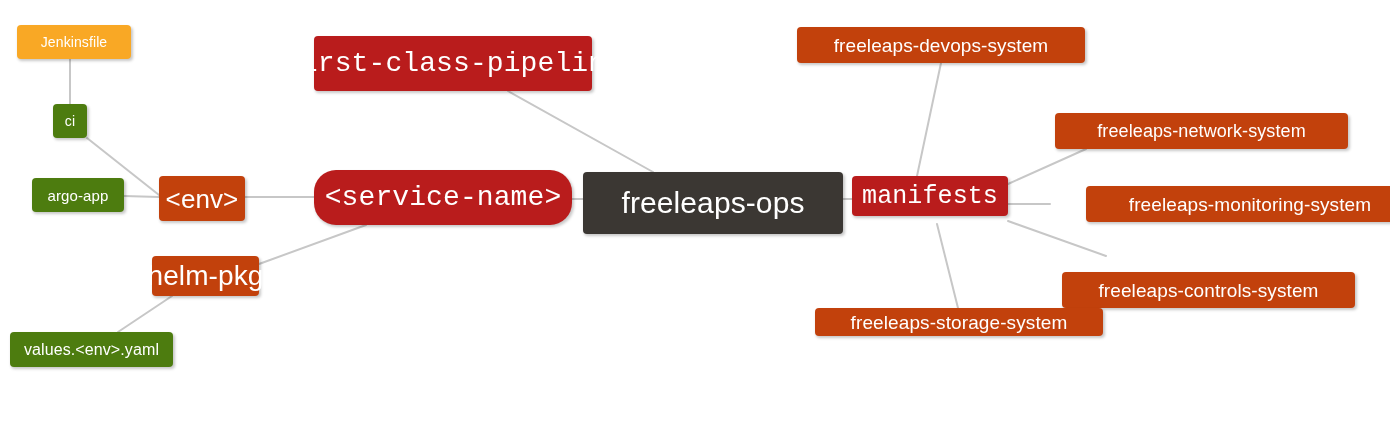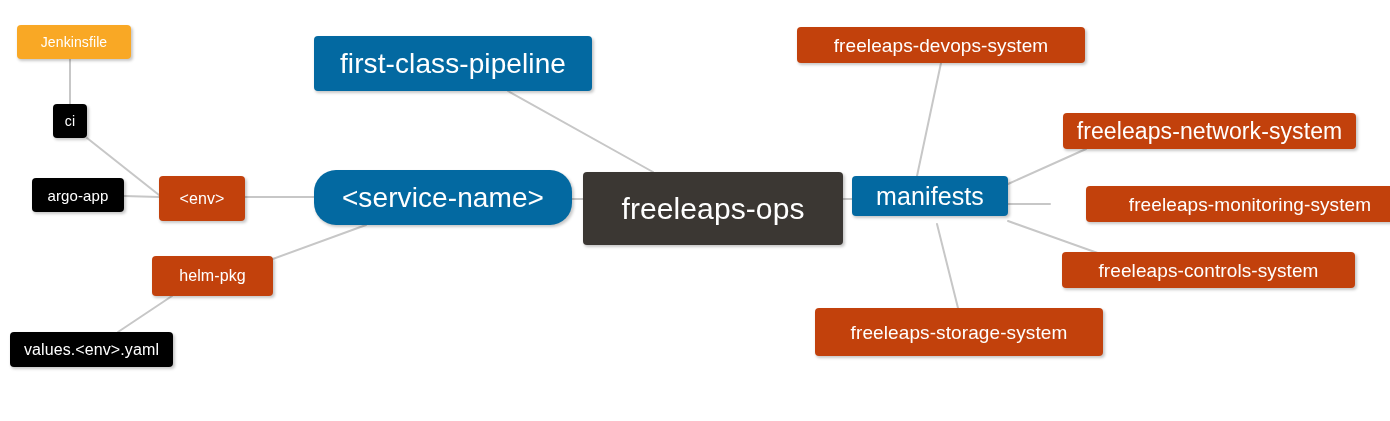--- a/index.html
+++ b/index.html
@@ -35,23 +35,23 @@
     justify-content: center;
     color: #ffffff;
     white-space: nowrap;
     border-radius: 4px;
     box-shadow: 1.5px 2px 3px rgba(0,0,0,0.22);
     line-height: 1;
     letter-spacing: 0.1px;
     user-select: none;
   }
   .node.root      { background: #3b3733; }
-  .node.blue      { background: #0369a1; }
+  .node.blue      { background: #b91c1c; font-family: Liberation Mono, monospace; }
   .node.green     { background: #c2410c; }
-  .node.red       { background: #000000; }
+  .node.red       { background: #4d7c0f; }
   .node.orange    { background: #f9a825; }
 </style>
 </head>
 <body>
 
 <div id="mindmap">
   <svg id="edge-layer" viewBox="0 0 1390 421" width="1390" height="421" xmlns="http://www.w3.org/2000/svg">
       <line x1="70" y1="59" x2="70" y2="104" stroke="#c7c7c7" stroke-width="2" stroke-linecap="round"></line>
       <line x1="87" y1="138" x2="159" y2="195" stroke="#c7c7c7" stroke-width="2" stroke-linecap="round"></line>
       <line x1="124" y1="196" x2="159" y2="197" stroke="#c7c7c7" stroke-width="2" stroke-linecap="round"></line>
@@ -70,50 +70,50 @@
   <div id="node-layer">
       <div class="node orange" style="left: 17px; top: 25px; width: 114px; height: 34px; font-size: 14px;">
         <span>Jenkinsfile</span>
       </div>
       <div class="node red" style="left: 53px; top: 104px; width: 34px; height: 34px; font-size: 14px;">
         <span>ci</span>
       </div>
       <div class="node red" style="left: 32px; top: 178px; width: 92px; height: 34px; font-size: 15px;">
         <span>argo-app</span>
       </div>
-      <div class="node green" style="left: 159px; top: 176px; width: 86px; height: 45px; font-size: 16px;">
+      <div class="node green" style="left: 159px; top: 176px; width: 86px; height: 45px; font-size: 26px;">
         <span>&lt;env&gt;</span>
       </div>
       <div class="node blue" style="left: 314px; top: 170px; width: 258px; height: 55px; font-size: 28px; border-radius: 22px;">
         <span>&lt;service-name&gt;</span>
       </div>
       <div class="node blue" style="left: 314px; top: 36px; width: 278px; height: 55px; font-size: 28px;">
         <span>first-class-pipeline</span>
       </div>
-      <div class="node green" style="left: 152px; top: 256px; width: 121px; height: 40px; font-size: 16px;">
+      <div class="node green" style="left: 152px; top: 256px; width: 107px; height: 40px; font-size: 28px;">
         <span>helm-pkg</span>
       </div>
       <div class="node red" style="left: 10px; top: 332px; width: 163px; height: 35px; font-size: 16px; justify-content: center;">
         <span>values.&lt;env&gt;.yaml</span>
       </div>
-      <div class="node root" style="left: 583px; top: 172px; width: 260px; height: 73px; font-size: 30px;">
+      <div class="node root" style="left: 583px; top: 172px; width: 260px; height: 62px; font-size: 30px;">
         <span>freeleaps-ops</span>
       </div>
       <div class="node blue" style="left: 852px; top: 176px; width: 156px; height: 40px; font-size: 25px;">
         <span>manifests</span>
       </div>
       <div class="node green" style="left: 797px; top: 27px; width: 288px; height: 36px; font-size: 19px;">
         <span>freeleaps-devops-system</span>
       </div>
-      <div class="node green" style="left: 1055px; top: 113px; width: 293px; height: 36px; font-size: 23px; margin-left: 8px;">
+      <div class="node green" style="left: 1055px; top: 113px; width: 293px; height: 36px; font-size: 18px;">
         <span>freeleaps-network-system</span>
       </div>
       <div class="node green" style="left: 1050px; top: 186px; width: 328px; height: 36px; font-size: 19px; margin-left: 36px;">
         <span>freeleaps-monitoring-system</span>
       </div>
-      <div class="node green" style="left: 1062px; top: 252px; width: 293px; height: 36px; font-size: 19px;">
+      <div class="node green" style="left: 1062px; top: 272px; width: 293px; height: 36px; font-size: 19px;">
         <span>freeleaps-controls-system</span>
       </div>
-      <div class="node green" style="left: 815px; top: 308px; width: 288px; height: 48px; font-size: 19px; justify-content: center;">
+      <div class="node green" style="left: 815px; top: 308px; width: 288px; height: 28px; font-size: 19px; justify-content: center;">
         <span>freeleaps-storage-system</span>
       </div>
     </div>
 </div>
 
 </body></html>

